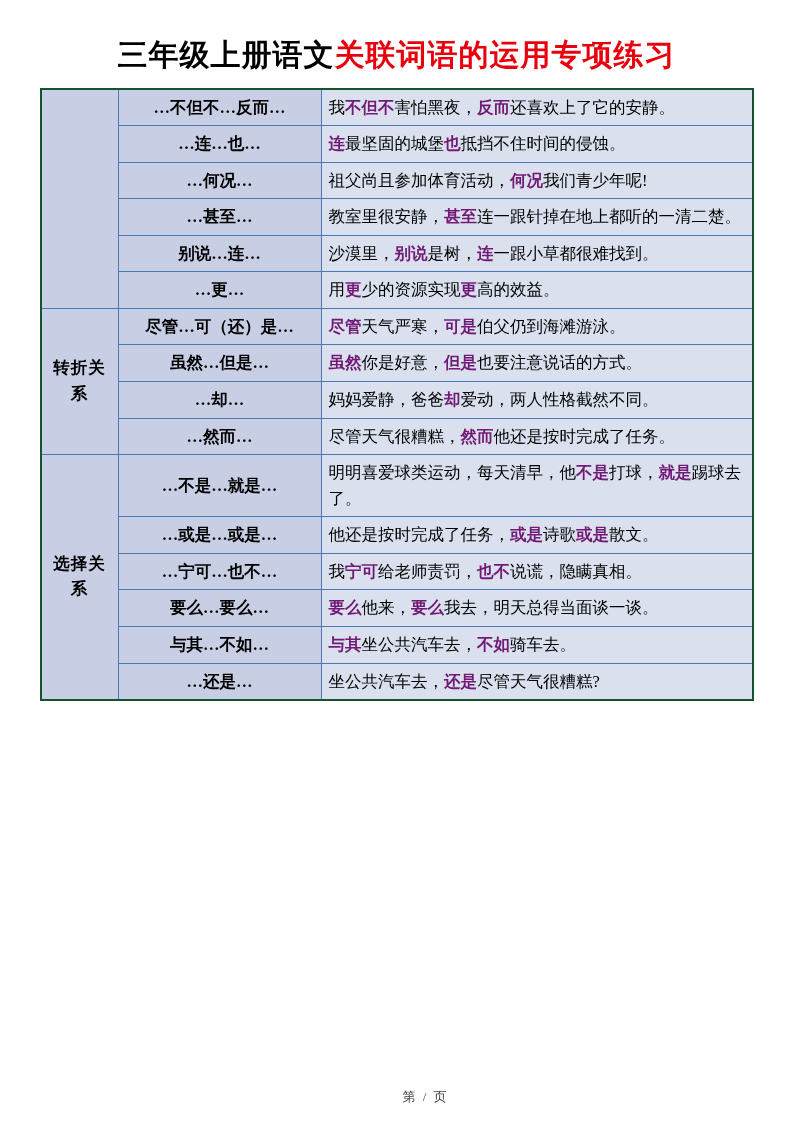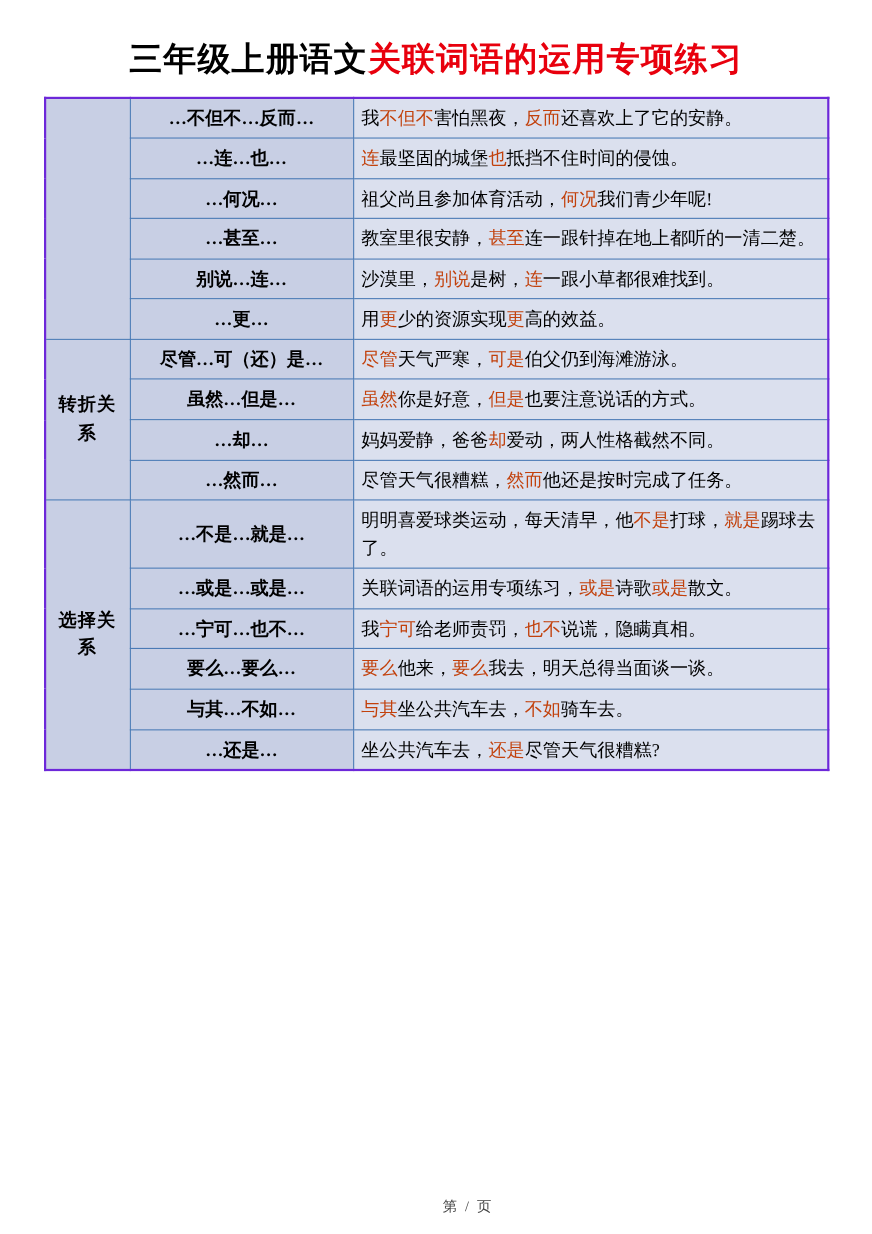--- a/index.html
+++ b/index.html
@@ -31,21 +31,21 @@
     line-height: 1.25;
   }
   .title .black { color: #000000; margin-top: 44px; }
   .title .red { color: #e8000d; }
 
   table.grid {
     border-collapse: collapse;
     width: 714px;
     margin: 0 auto;
     table-layout: fixed;
-    border: 2px solid #6d28d9;
+    border: 2px solid #14532d;
   }
   table.grid td {
     border: 1px solid #4a7ab5;
     padding: 5px 7px;
     vertical-align: middle;
     font-size: 16.5px;
     line-height: 1.55;
     color: #000000;
   }
   td.cat {
@@ -67,22 +67,22 @@
     font-size: 17px;
     line-height: 1.5;
   }
   td.sent {
     background: #dbe0ee;
     text-align: left;
     font-size: 17px;
     line-height: 1.6;
   }
   td.sent .hl {
-    color: #c2410c;
-    font-weight: normal;
+    color: #701a75;
+    font-weight: bold;
   }
   .footer {
     position: absolute;
     bottom: 16px;
     left: 0;
     width: 100%;
     text-align: center;
     font-size: 13px;
     color: #444444;
     letter-spacing: 2px;
@@ -142,21 +142,21 @@
           <td class="pat">…然而…</td>
           <td class="sent"><span>尽管天气很糟糕，</span><span class="hl">然而</span><span>他还是按时完成了任务。</span></td>
         </tr>
         <tr>
           <td class="cat" rowspan="6">选择关系</td>
           <td class="pat">…不是…就是…</td>
           <td class="sent"><span>明明喜爱球类运动，每天清早，他</span><span class="hl">不是</span><span>打球，</span><span class="hl">就是</span><span>踢球去了。</span></td>
         </tr>
         <tr>
           <td class="pat">…或是…或是…</td>
-          <td class="sent"><span>关联词语的运用专项练习，</span><span class="hl">或是</span><span>诗歌</span><span class="hl">或是</span><span>散文。</span></td>
+          <td class="sent"><span>他还是按时完成了任务，</span><span class="hl">或是</span><span>诗歌</span><span class="hl">或是</span><span>散文。</span></td>
         </tr>
         <tr>
           <td class="pat">…宁可…也不…</td>
           <td class="sent"><span>我</span><span class="hl">宁可</span><span>给老师责罚，</span><span class="hl">也不</span><span>说谎，隐瞒真相。</span></td>
         </tr>
         <tr>
           <td class="pat">要么…要么…</td>
           <td class="sent"><span class="hl">要么</span><span>他来，</span><span class="hl">要么</span><span>我去，明天总得当面谈一谈。</span></td>
         </tr>
         <tr>

